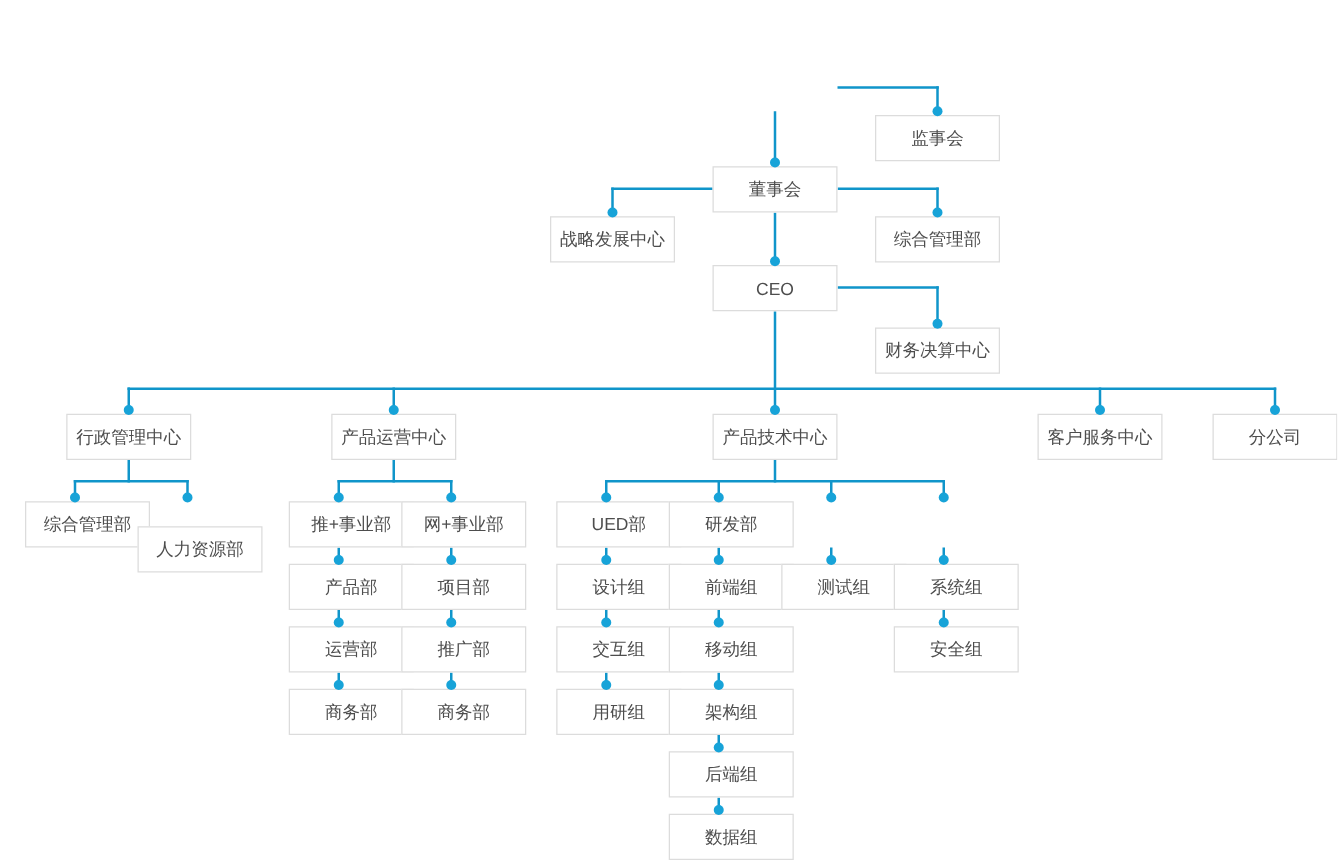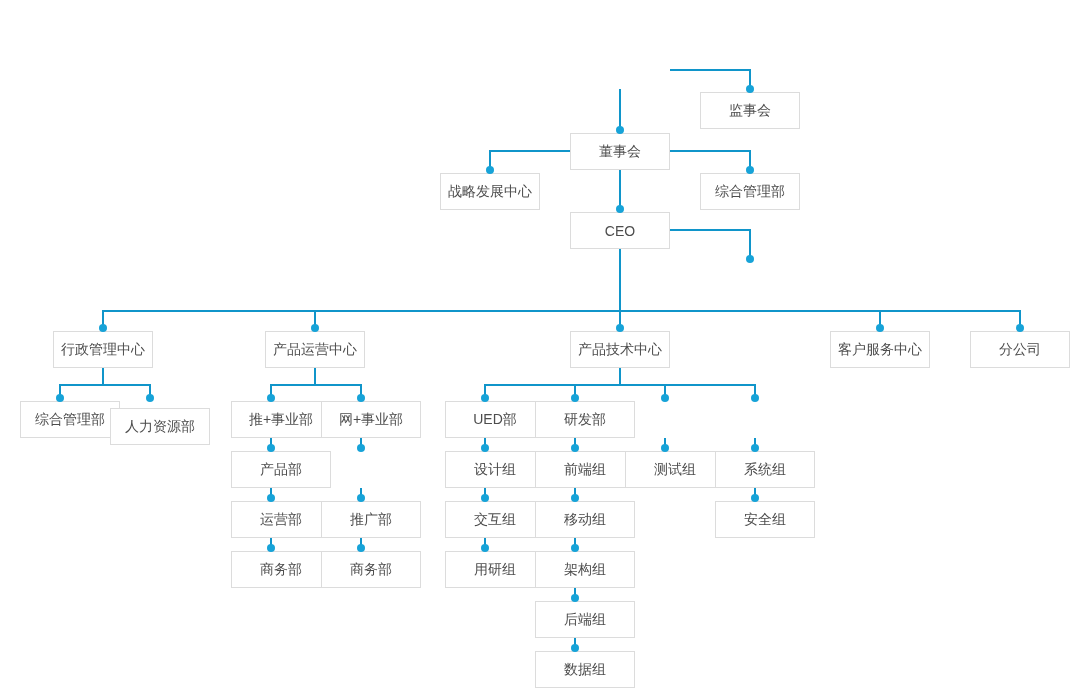--- a/index.html
+++ b/index.html
@@ -109,35 +109,37 @@
   <div class="dot" style="left:481px;top:544px"></div>
   <div class="dot" style="left:571px;top:544px"></div>
   <div class="dot" style="left:571px;top:594px"></div>
   <div class="dot" style="left:571px;top:644px"></div>
 
   <div class="node w100" style="left:700px;top:92px">监事会</div>
   <div class="node w100" style="left:570px;top:133px">董事会</div>
   <div class="node w100" style="left:440px;top:173px">战略发展中心</div>
   <div class="node w100" style="left:700px;top:173px">综合管理部</div>
   <div class="node w100" style="left:570px;top:212px">CEO</div>
+  <div class="node w100" style="left:700px;top:262px">财务决算中心</div>
   <div class="node w100" style="left:53px;top:331px">行政管理中心</div>
   <div class="node w100" style="left:265px;top:331px">产品运营中心</div>
   <div class="node w100" style="left:570px;top:331px">产品技术中心</div>
   <div class="node w100" style="left:830px;top:331px">客户服务中心</div>
   <div class="node w100" style="left:970px;top:331px">分公司</div>
 
   <div class="node w80" style="left:20px;top:401px">综合管理部</div>
-  <div class="node w80" style="left:110px;top:408px">人力资源部</div>
+  <div class="node w80" style="left:110px;top:421px">人力资源部</div>
 
   <div class="node w80" style="left:231px;top:401px">推+事业部</div>
   <div class="node w80" style="left:231px;top:451px">产品部</div>
   <div class="node w80" style="left:231px;top:501px">运营部</div>
   <div class="node w80" style="left:231px;top:551px">商务部</div>
 
   <div class="node w80" style="left:321px;top:401px">网+事业部</div>
+  <div class="node w80" style="left:321px;top:451px">项目部</div>
   <div class="node w80" style="left:321px;top:501px">推广部</div>
   <div class="node w80" style="left:321px;top:551px">商务部</div>
 
   <div class="node w80" style="left:445px;top:401px">UED部</div>
   <div class="node w80" style="left:445px;top:451px">设计组</div>
   <div class="node w80" style="left:445px;top:501px">交互组</div>
   <div class="node w80" style="left:445px;top:551px">用研组</div>
 
   <div class="node w80" style="left:535px;top:401px">研发部</div>
   <div class="node w80" style="left:535px;top:451px">前端组</div>

